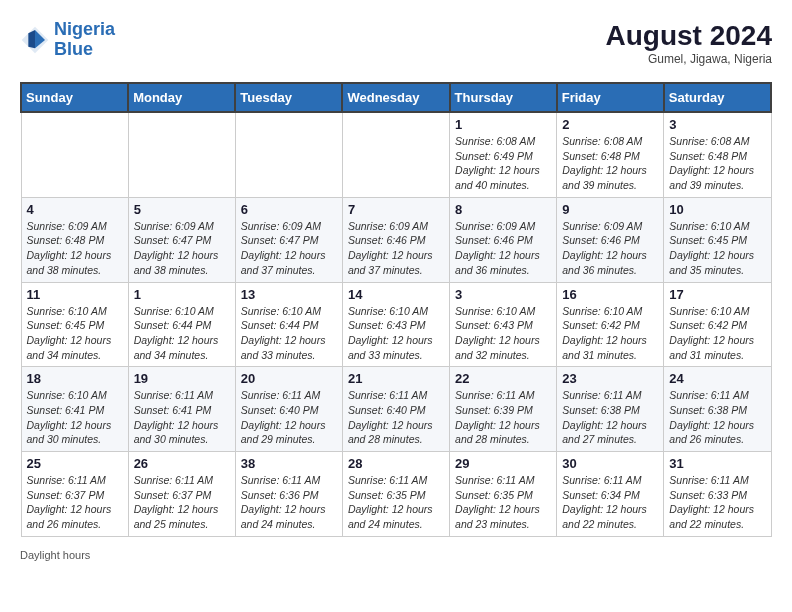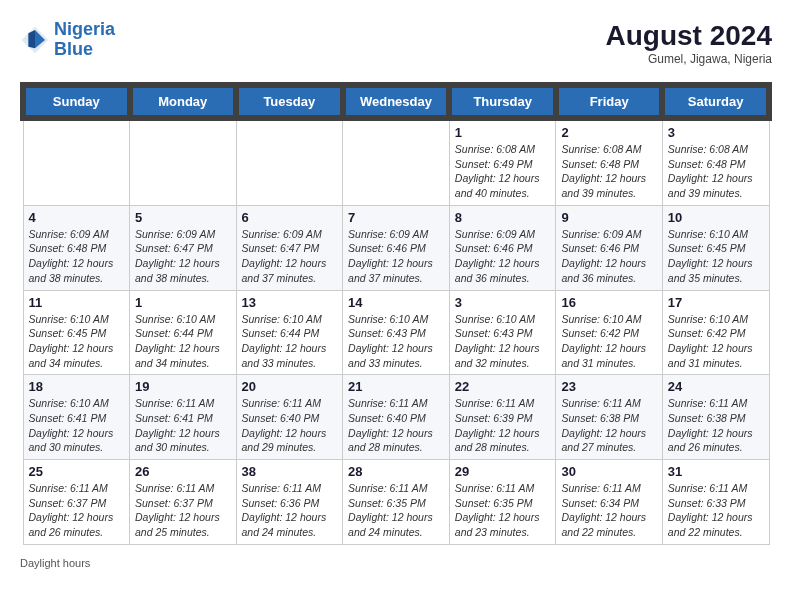--- a/index.html
+++ b/index.html
@@ -48,24 +48,24 @@
     }
     table {
       width: 100%;
       border-collapse: collapse;
       font-size: 11px;
     }
     thead tr th {
       background-color: #2a6db5;
       color: #fff;
       padding: 6px 4px;
-      text-align: center;
+      text-align: left;
       font-size: 13px;
       font-weight: bold;
-      border: 6px solid #404040;
+      border: 2px solid #404040;
     }
     tbody tr td {
       border: 1px solid #ccc;
       padding: 4px 5px;
       vertical-align: top;
       width: 107px;
       min-height: 80px;
       background: #fff;
     }
     tbody tr:nth-child(even) td {

